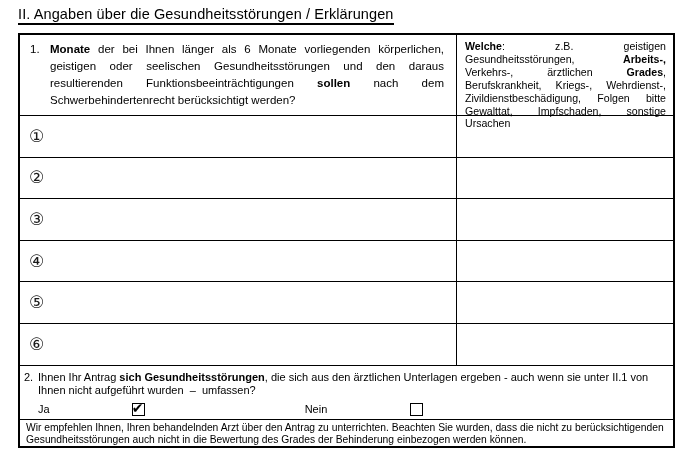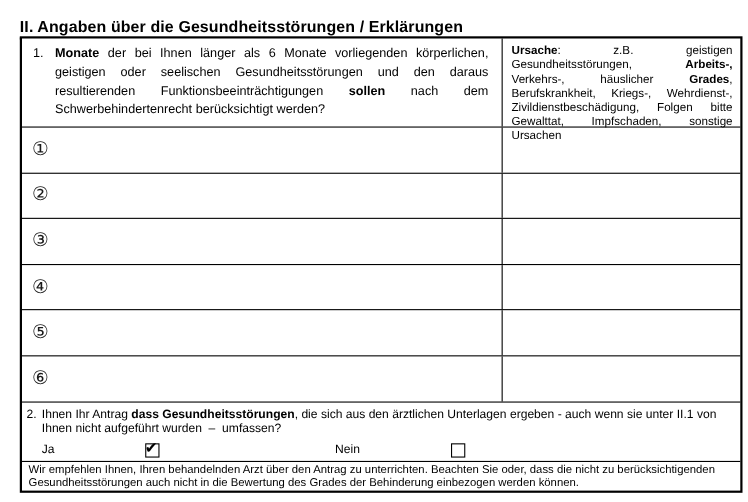--- a/index.html
+++ b/index.html
@@ -12,23 +12,23 @@
   .page {
     position: relative;
     width: 680px;
     height: 456px;
     background: #ffffff;
     overflow: hidden;
   }
   .title {
     position: absolute;
     left: 18px;
-    top: 17px;
+    top: 6px;
     font-size: 14.5px;
-    font-weight: bold;
+    font-weight: normal;
     letter-spacing: 0.1px;
     border-bottom: 2px solid #000;
     padding-bottom: 1px;
     white-space: nowrap;
   }
   .form-table {
     position: absolute;
     left: 18px;
     top: 33px;
     width: 657px;
@@ -148,21 +148,21 @@
 
   <div class="title">II. Angaben über die Gesundheitsstörungen / Erklärungen</div>
 
   <div class="form-table">
 
     <div class="row header-row">
       <div class="cell-left q1-cell">
         <span class="qnum">1.</span>
         <div class="qtext"><b>Monate</b><span> der bei Ihnen länger als 6 Monate vorliegenden körperlichen, geistigen oder seelischen Gesundheitsstörungen und den daraus resultierenden Funktionsbeeinträchtigungen </span><b>sollen</b><span> nach dem Schwerbehindertenrecht berücksichtigt werden?</span></div>
       </div>
-      <div class="cell-right ursache-cell"><b>Ursache</b><span>: z.B. geistigen Gesundheitsstörungen, </span><b>Arbeits-,</b><span> Verkehrs-, häuslicher </span><b>Grades</b><span>, Berufskrankheit, Kriegs-, Wehrdienst-, Zivildienstbeschädigung, Folgen bitte Gewalttat, Impfschaden, sonstige Ursachen</span></div>
+      <div class="cell-right ursache-cell"><b>Welche</b><span>: z.B. geistigen Gesundheitsstörungen, </span><b>Arbeits-,</b><span> Verkehrs-, ärztlichen </span><b>Grades</b><span>, Berufskrankheit, Kriegs-, Wehrdienst-, Zivildienstbeschädigung, Folgen bitte Gewalttat, Impfschaden, sonstige Ursachen</span></div>
     </div>
 
     <div class="row num-row">
       <div class="cell-left circ-cell">
         <span class="circ">①</span>
       </div>
       <div class="cell-right"></div>
     </div>
 
     <div class="row num-row">
@@ -196,33 +196,33 @@
     <div class="row num-row">
       <div class="cell-left circ-cell">
         <span class="circ">⑥</span>
       </div>
       <div class="cell-right"></div>
     </div>
 
     <div class="q2-row">
       <div class="q2-text">
         <span class="q2num">2.</span>
-        <span class="q2body"><span>Ihnen Ihr Antrag </span><b>dass Gesundheitsstörungen</b><span>, die sich aus den ärztlichen Unterlagen ergeben - auch wenn sie unter II.1 von Ihnen nicht aufgeführt wurden &nbsp;–&nbsp; umfassen?</span></span>
+        <span class="q2body"><span>Ihnen Ihr Antrag </span><b>sich Gesundheitsstörungen</b><span>, die sich aus den ärztlichen Unterlagen ergeben - auch wenn sie unter II.1 von Ihnen nicht aufgeführt wurden &nbsp;–&nbsp; umfassen?</span></span>
       </div>
       <div class="cb-line">
         <span>Ja</span>
         <span class="gap-ja"></span>
         <span class="checkbox">
             <span class="mark">✔</span>
           </span>
         <span class="gap-mid"></span>
         <span>Nein</span>
         <span class="gap-nein"></span>
         <span class="checkbox">
             <span class="mark"></span>
           </span>
       </div>
     </div>
 
-    <div class="footer-row">Wir empfehlen Ihnen, Ihren behandelnden Arzt über den Antrag zu unterrichten. Beachten Sie oder, dass die nicht zu berücksichtigenden Gesundheitsstörungen auch nicht in die Bewertung des Grades der Behinderung einbezogen werden können.</div>
+    <div class="footer-row">Wir empfehlen Ihnen, Ihren behandelnden Arzt über den Antrag zu unterrichten. Beachten Sie wurden, dass die nicht zu berücksichtigenden Gesundheitsstörungen auch nicht in die Bewertung des Grades der Behinderung einbezogen werden können.</div>
 
   </div>
 </div>
 
 </body></html>

